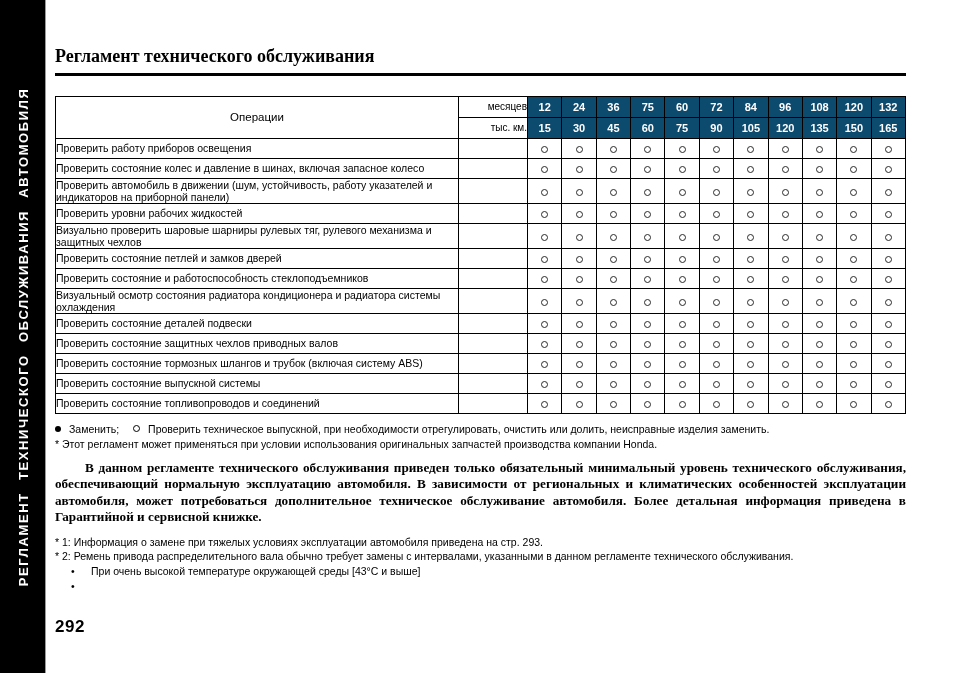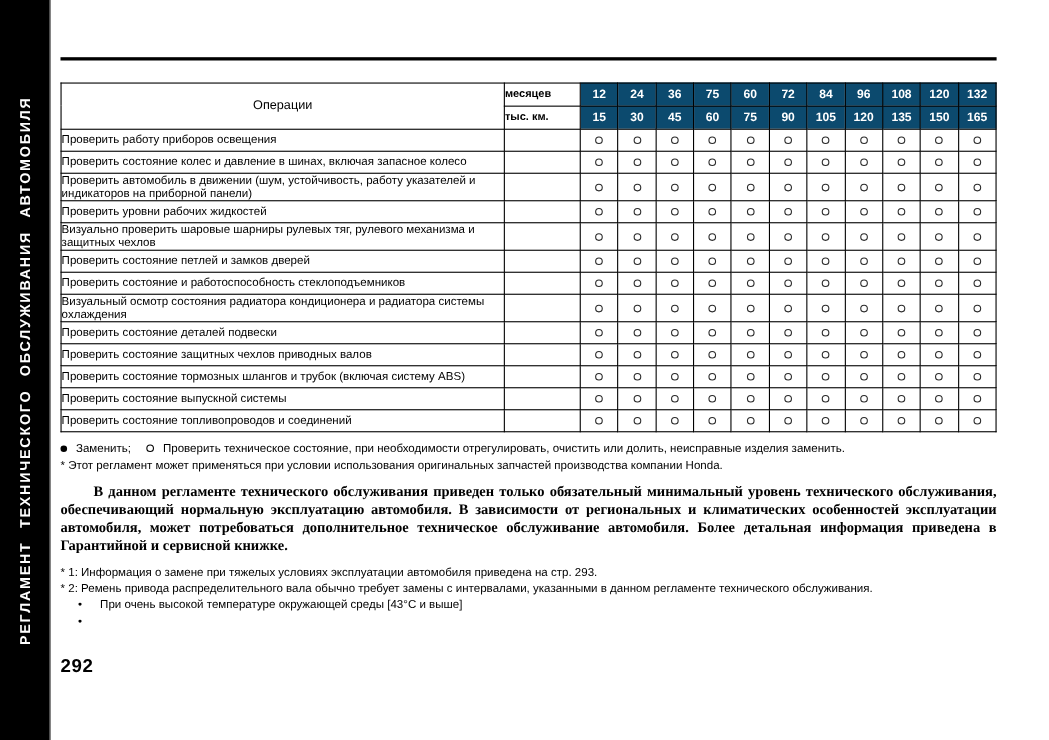--- a/index.html
+++ b/index.html
@@ -13,21 +13,21 @@
                 white-space:nowrap;color:#fff;font-weight:bold;font-size:13px;
                 letter-spacing:1.6px;word-spacing:7px;}
   .content{margin-left:46px;padding:46px 48px 0 9px;}
   .title{margin:0;font-family:"Liberation Serif",serif;font-weight:bold;font-size:18px;}
   .title-rule{height:2.5px;background:#000;margin-top:6px;}
 
   table.schedule{border-collapse:collapse;table-layout:fixed;width:851px;margin-top:20px;
                  border:1.5px solid #000;}
   table.schedule th,table.schedule td{border:1px solid #000;padding:0;}
   .op-head{font-weight:normal;font-size:11.5px;text-align:center;vertical-align:middle;}
-  .unit-cell{font-weight:bold;font-size:10px;text-align:left;height:20px;vertical-align:middle;}
+  .unit-cell{font-weight:normal;font-size:10px;text-align:right;height:20px;vertical-align:middle;}
   .num-cell{background:#0c4a6e;color:#fff;font-weight:bold;font-size:11px;text-align:center;
             vertical-align:middle;height:20px;border-left:1px solid #fff;border-right:1px solid #fff;}
   .num-month{border-top:1px solid #000;border-bottom:1px solid #fff;}
   .num-km{border-top:1px solid #fff;border-bottom:1px solid #000;}
   .num-first{border-left:1px solid #000;}
   td.op{font-size:10.5px;line-height:12px;text-align:left;padding:2px 5px;height:19px;
         vertical-align:middle;}
   td.mark{text-align:center;vertical-align:middle;}
   .circle{display:inline-block;width:5px;height:5px;border:1.2px solid #2a2a2a;border-radius:50%;}
 
@@ -56,20 +56,21 @@
 <body>
 
 <div class="page">
 
   <div class="sidebar">
     <div class="sidebar-text">РЕГЛАМЕНТ ТЕХНИЧЕСКОГО ОБСЛУЖИВАНИЯ АВТОМОБИЛЯ</div>
   </div>
 
   <div class="content">
 
+    <h1 class="title">Регламент технического обслуживания</h1>
     <div class="title-rule"></div>
 
     <table class="schedule" id="schedule-table">
         <colgroup>
           <col style="width: 403px;">
           <col style="width: 69px;">
           <col>
           <col>
           <col>
           <col>
@@ -309,21 +310,21 @@
             <td class="mark"><span class="circle"></span></td>
           </tr>
         </tbody>
       </table>
 
     <div class="legend">
       <div class="legend-line1">
         <span class="dot-filled"></span>
         <span>Заменить;</span>
         <span class="dot-open"></span>
-        <span>Проверить техническое состояние, при необходимости отрегулировать, очистить или долить, неисправные изделия заменить.</span>
+        <span>Проверить техническое выпускной, при необходимости отрегулировать, очистить или долить, неисправные изделия заменить.</span>
       </div>
       <div class="legend-line2">* Этот регламент может применяться при условии использования оригинальных запчастей производства компании Honda.</div>
     </div>
 
     <p class="body-paragraph">В данном регламенте технического обслуживания приведен только обязательный минимальный уровень технического обслуживания, обеспечивающий нормальную эксплуатацию автомобиля. В зависимости от региональных и климатических особенностей эксплуатации автомобиля, может потребоваться дополнительное техническое обслуживание автомобиля. Более детальная информация приведена в Гарантийной и сервисной книжке.</p>
 
     <div class="footnotes">
       <div class="fn">* 1: Информация о замене при тяжелых условиях эксплуатации автомобиля приведена на стр. 293.</div>
       <div class="fn">* 2: Ремень привода распределительного вала обычно требует замены с интервалами, указанными в данном регламенте технического обслуживания.</div>
       <div class="fn fn-bullet">

